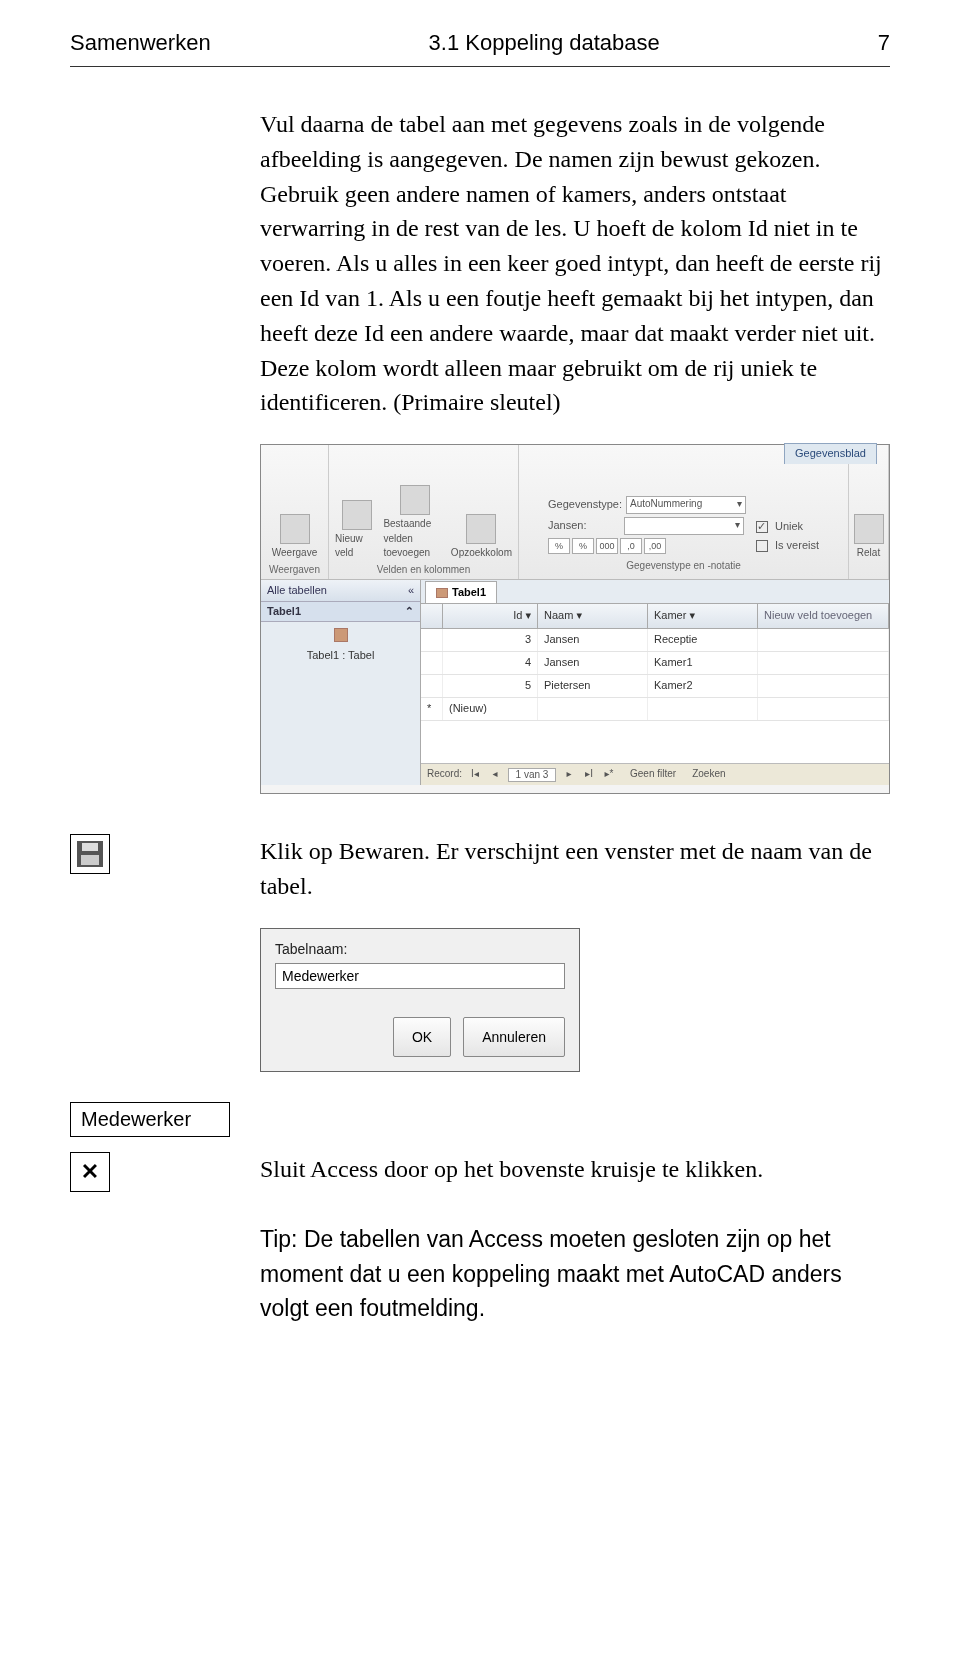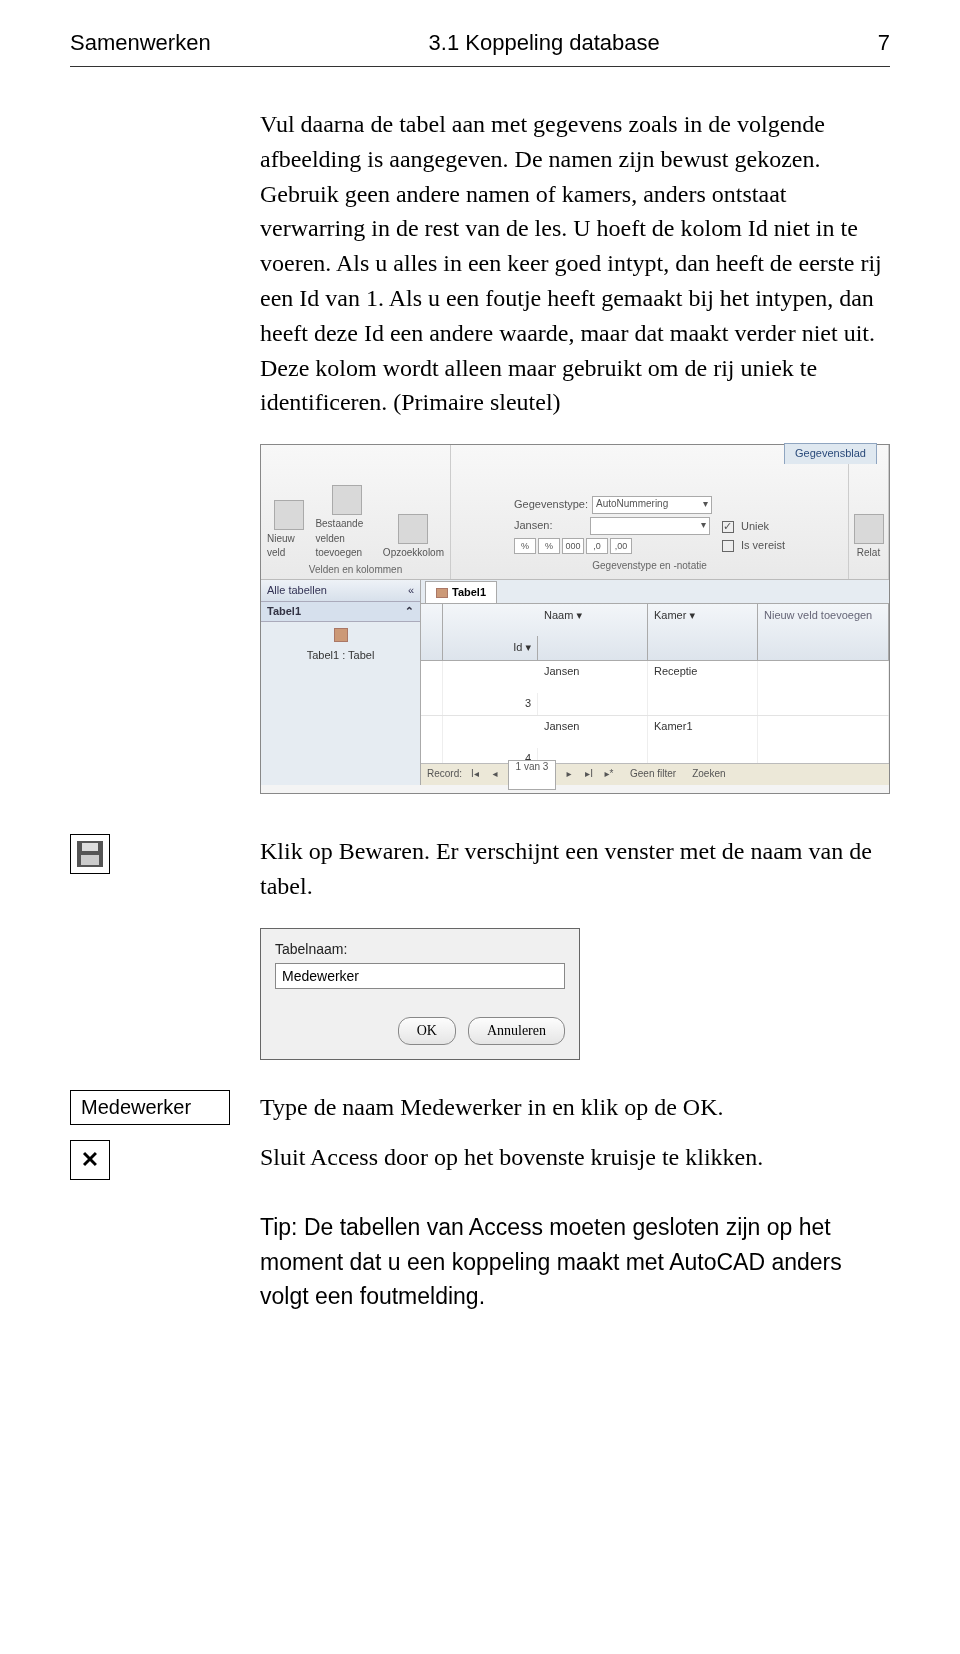--- a/index.html
+++ b/index.html
@@ -77,48 +77,48 @@
   .nav-item { padding:6px 8px; display:flex; align-items:center; gap:6px; color:#333;flex-direction:column; }
   .nav-icon { width:14px; height:14px; background:#c97; border:1px solid #a76; }
   .data-area { margin-left:160px; height:205px; background:#fff; display:flex; flex-direction:column; }
   .tab-bar { height:24px; background:#e6ecf2; border-bottom:1px solid #aaa; display:flex; align-items:flex-end; padding-left:4px; }
   .tab-active { background:#fff; border:1px solid #aaa; border-bottom:none; height:22px; padding:2px 10px; font-size:11px; font-weight:bold; display:flex; align-items:center; gap:4px; }
   .tab-active .ticon { width:12px; height:10px; background:#c97; border:1px solid #a76; }
   .dgrid { flex:1; font-size:11px; color:#333; overflow:hidden; }
   .dghdr { display:flex; background:linear-gradient(#f3f6f9,#dde4ec); border-bottom:1px solid #aaa; }
   .dghdr div { border-right:1px solid #aaa; padding:4px 6px; }
   .col-sel { width:22px; }
-  .col-id { width:95px; text-align:right;margin-top:32px; }
+  .col-id { width:95px; text-align:right; }
   .col-nm { width:110px; }
   .col-km { width:110px; }
   .col-new { flex:1; color:#667; }
   .dgrow { display:flex; border-bottom:1px solid #e3e3e3; }
   .dgrow div { border-right:1px solid #eee; padding:3px 6px; }
   .rec-nav { height:22px; background:#ece8d8; border-top:1px solid #bbb; display:flex; align-items:center; font-size:10px; color:#555; padding:0 6px; gap:6px; }
   .rec-btn { width:14px; height:14px; text-align:center; line-height:12px; color:#555; }
-  .rec-field { width:48px; height:30px; border:1px solid #aaa; background:#fff; font-size:10px; text-align:center; line-height:12px; }
+  .rec-field { width:48px; height:14px; border:1px solid #aaa; background:#fff; font-size:10px; text-align:center; line-height:12px; }
 
   .left-margin { position:absolute; left:70px; }
   .save-icon {
     width:40px; height:40px; border:1px solid #000;
     display:flex; align-items:center; justify-content:center;
   }
   .floppy { width:26px; height:26px; background:#555; position:relative; }
   .floppy::before { content:""; position:absolute; top:2px; left:5px; width:16px; height:8px; background:#ddd; }
   .floppy::after { content:""; position:absolute; bottom:2px; left:4px; width:18px; height:10px; background:#ccc; }
 
   .dialog {
     border:1px solid #666; background:#f0f0f0; width:320px; margin-top:24px; margin-bottom:30px;
     font-family: Arial, sans-serif; font-size:14px;
   }
   .dlg-body { padding:10px 14px 14px 14px; }
   .dlg-body label { display:block; margin-bottom:4px; color:#222; }
   .dlg-body input { width:100%; height:26px; border:1px solid #888; background:#fff; padding:0 6px; font-size:14px; }
   .dlg-btns { display:flex; justify-content:flex-end; gap:12px; padding:14px; }
-  .dlg-btns button { background:linear-gradient(#fdfdfd,#e5e5e5); border:1px solid #888; height:28px; padding:0 18px; font-size:14px; border-radius:12px;font-family:Liberation Serif, serif; }
+  .dlg-btns button { background:linear-gradient(#fdfdfd,#e5e5e5); border:1px solid #888; height:40px; padding:0 18px; font-size:14px; border-radius:2px; }
   .margin-box {
     position:absolute; left:70px;
     border:1px solid #000; background:#fff;
     font-family: Arial, sans-serif; font-size:20px;
     padding:2px 10px;
   }
   .close-icon {
     width:40px; height:40px; border:1px solid #000;
     display:flex; align-items:center; justify-content:center;
     position:absolute; left:70px;
@@ -137,20 +137,29 @@
     <span>7</span>
   </div>
   <div class="hr"></div>
 
   <div class="content-col">
     <p class="para">Vul daarna de tabel aan met gegevens zoals in de volgende afbeelding is aangegeven. De namen zijn bewust gekozen. Gebruik geen andere namen of kamers, anders ontstaat verwarring in de rest van de les. U hoeft de kolom Id niet in te voeren. Als u alles in een keer goed intypt, dan heeft de eerste rij een Id van 1. Als u een foutje heeft gemaakt bij het intypen, dan heeft deze Id een andere waarde, maar dat maakt verder niet uit. Deze kolom wordt alleen maar gebruikt om de rij uniek te identificeren. (Primaire sleutel)</p>
 
     <div class="screenshot1">
       <div class="ribbon">
         <div class="tab-hdr">Gegevensblad</div>
+        <div class="ribbon-group" style="width:68px;">
+          <div class="icons">
+              <div class="ribbon-btn">
+                <div class="ribbon-icon"></div>
+                <span>Weergave</span>
+              </div>
+            </div>
+          <div class="ribbon-group-label">Weergaven</div>
+        </div>
         <div class="ribbon-group" style="width:190px;">
           <div class="icons">
             <div class="ribbon-btn">
                 <div class="ribbon-icon"></div>
                 <span>Nieuw veld</span>
               </div>
             <div class="ribbon-btn" style="width:70px">
                 <div class="ribbon-icon"></div>
                 <span>Bestaande velden toevoegen</span>
               </div>
@@ -296,21 +305,20 @@
         </div>
         <div class="dlg-btns">
           <button>OK</button>
           <button>Annuleren</button>
         </div>
       </div>
     </div>
 
     <div style="position:relative; min-height:50px;">
       <div class="margin-box" style="left:-190px; top:0; position:absolute; width:160px;">Medewerker</div>
-      <p class="para">Type de naam Medewerker in en klik op de OK.</p>
     </div>
 
     <div style="position:relative; min-height:50px;">
       <div class="close-icon" style="left:-190px; top:0; position:absolute;">
           <span>✕</span>
         </div>
       <p class="para">Sluit Access door op het bovenste kruisje te klikken.</p>
     </div>
 
     <p class="tip-text">Tip: De tabellen van Access moeten gesloten zijn op het moment dat u een koppeling maakt met AutoCAD anders volgt een foutmelding.</p>

